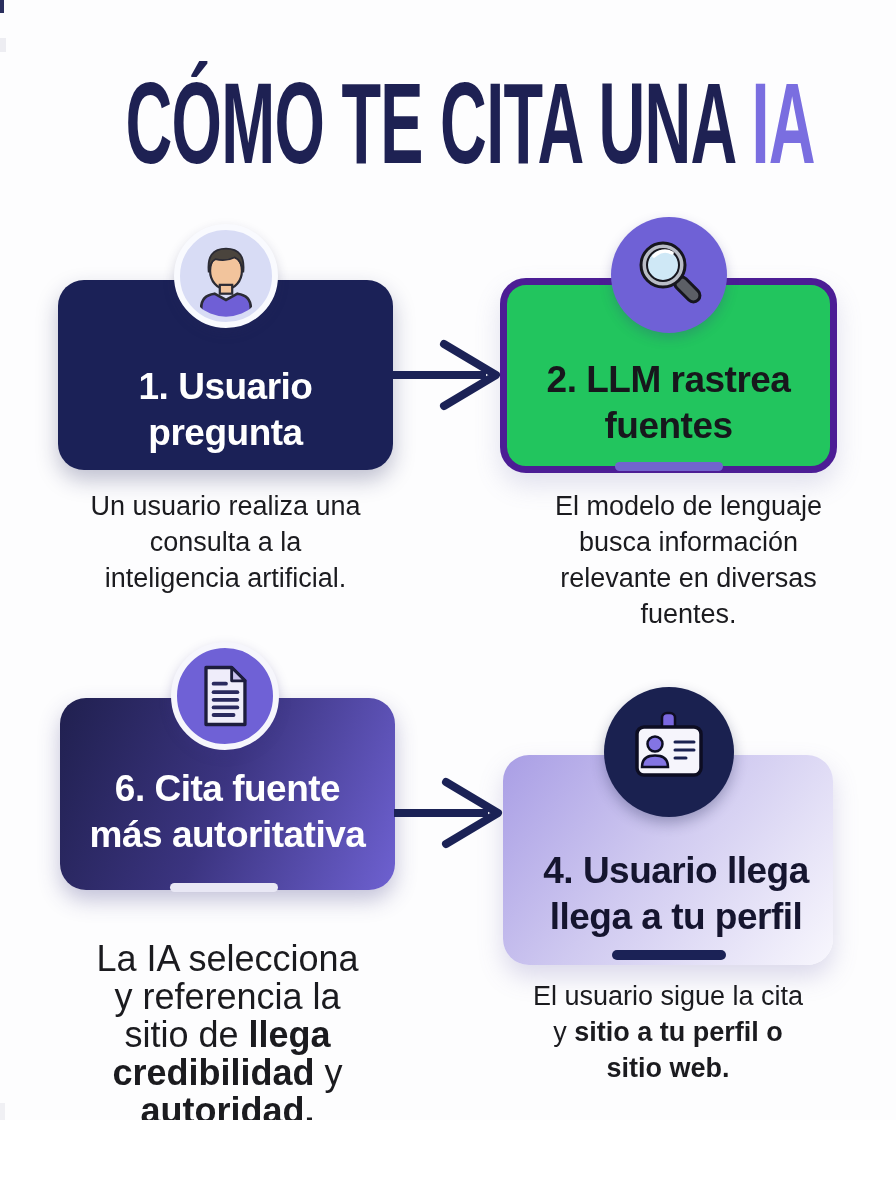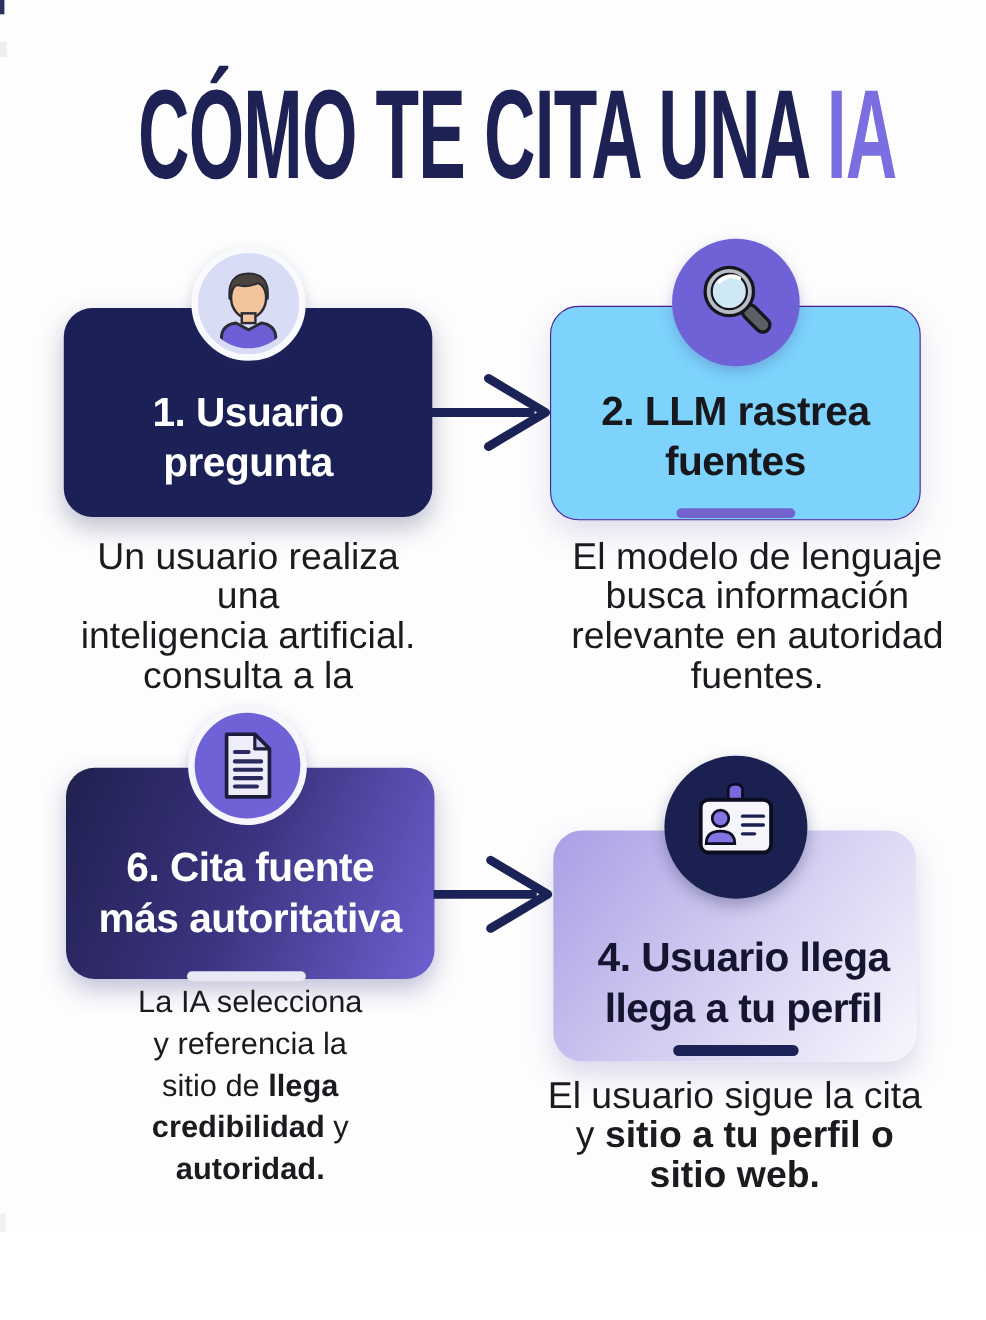--- a/index.html
+++ b/index.html
@@ -16,33 +16,33 @@
     font-size:90px; font-weight:700; letter-spacing:-1px;
     color:#1e2153;
     transform:scale(0.72,1.28); transform-origin:center center;
   }
   .title .hl { color:#7a6ee0; }
   
   .card { position:absolute; border-radius:26px; }
   .card1 { left:58px;  top:280px; width:335px; height:190px;
            background:#1b2157; box-shadow:0 10px 22px rgba(27,33,87,.28); }
   .card2 { left:500px; top:278px; width:337px; height:195px;
-           background:#7dd3fc; border:1px solid #4c1d95;
+           background:#22c55e; border:7px solid #4c1d95;
            box-shadow:0 12px 26px rgba(110,110,170,.20); }
   .card3 { left:60px;  top:698px; width:335px; height:192px;
            background:linear-gradient(112deg,#20204f 0%,#3b3480 48%,#6e61d1 100%);
            box-shadow:0 10px 22px rgba(60,55,130,.30); }
   .card4 { left:503px; top:755px; width:330px; height:210px;
            background:linear-gradient(128deg,#a99ee5 0%,#cfc9f0 45%,#f8f7fd 100%);
            box-shadow:0 12px 24px rgba(120,110,180,.25); }
   .card-title {
     position:absolute; left:0; right:0; text-align:center;
     font-weight:700; font-size:37px; line-height:46px; letter-spacing:-0.5px;
   }
-  .card1 .card-title { top:72px; color:#ffffff; }
+  .card1 .card-title { top:84px; color:#ffffff; }
   .card2 .card-title { top:72px; color:#17171c; }
   .card3 .card-title { top:68px; color:#ffffff; }
   .card4 .card-title { top:93px; color:#15152f;padding-left:16px; }
   
   .bar { position:absolute; height:9px; border-radius:5px; }
   .bar2 { left:615px; top:462px; width:108px; background:#7164cd; }
   .bar3 { left:170px; top:883px; width:108px; background:#e9e8f5; }
   .bar4 { left:612px; top:950px; width:114px; height:10px; background:#1b2256; }
   
   .badge { position:absolute; border-radius:50%;
@@ -56,25 +56,25 @@
             background:#6f61d6; border:6px solid #f6f6fc;
             box-shadow:0 5px 12px rgba(60,50,130,.25); }
   .badge4 { left:604px; top:687px; width:130px; height:130px;
             background:#1a2150; box-shadow:0 6px 14px rgba(20,25,70,.30); }
   
   .arrow { position:absolute; }
   .arrow1 { left:392px; top:338px; }
   .arrow2 { left:394px; top:776px; }
   
   .desc { position:absolute; text-align:center;
-          font-size:34px; line-height:36px; color:#1b1b1f; }
+          font-size:27px; line-height:36px; color:#1b1b1f; }
   .desc b { font-weight:700; }
   .desc1 { left:58px;  top:488px; width:335px; }
   .desc2 { left:510px; top:488px; width:357px; }
-  .desc3 { left:60px;  top:892px; width:335px; font-size:28px; line-height:38px; }
+  .desc3 { left:60px;  top:940px; width:335px; font-size:36px; line-height:38px; }
   .desc4 { left:493px; top:978px; width:350px;text-align:center; }
   
   .edge { position:absolute; }
   .edge-a { left:0; top:0;     width:4px; height:13px; background:#2a2f5e; }
   .edge-b { left:0; top:38px;  width:6px; height:14px; background:#ededf2; }
   .edge-c { left:0; top:1103px; width:5px; height:28px; background:#f0f0f4; }
   .edge-d { left:0; top:1170px; width:5px; height:28px; background:#f0f0f4; }
 </style>
 </head>
 <body>
@@ -174,28 +174,28 @@
     <path d="M0 37 H94" stroke="#1b2256" stroke-width="8" fill="none"></path>
     <path d="M52 6 L104 37 L52 68" stroke="#1b2256" stroke-width="8" fill="none" stroke-linecap="round" stroke-linejoin="round"></path>
   </svg>
   <svg class="arrow arrow2" width="112" height="74" viewBox="0 0 112 74">
     <path d="M0 37 H94" stroke="#1b2256" stroke-width="8" fill="none"></path>
     <path d="M52 6 L104 37 L52 68" stroke="#1b2256" stroke-width="8" fill="none" stroke-linecap="round" stroke-linejoin="round"></path>
   </svg>
 
   <div class="desc desc1">
     <div>Un usuario realiza una</div>
+    <div>consulta a la</div>
     <div>inteligencia artificial.</div>
-    <div>consulta a la</div>
   </div>
 
   <div class="desc desc2">
     <div>El modelo de lenguaje</div>
     <div>busca información</div>
-    <div>relevante en autoridad</div>
+    <div>relevante en diversas</div>
     <div>fuentes.</div>
   </div>
 
   <div class="desc desc3">
     <div>La IA selecciona</div>
     <div>y referencia la</div>
     <div><span>sitio de </span><b>llega</b></div>
     <div><b>credibilidad</b><span> y</span></div>
     <div><b>autoridad.</b></div>
   </div>

